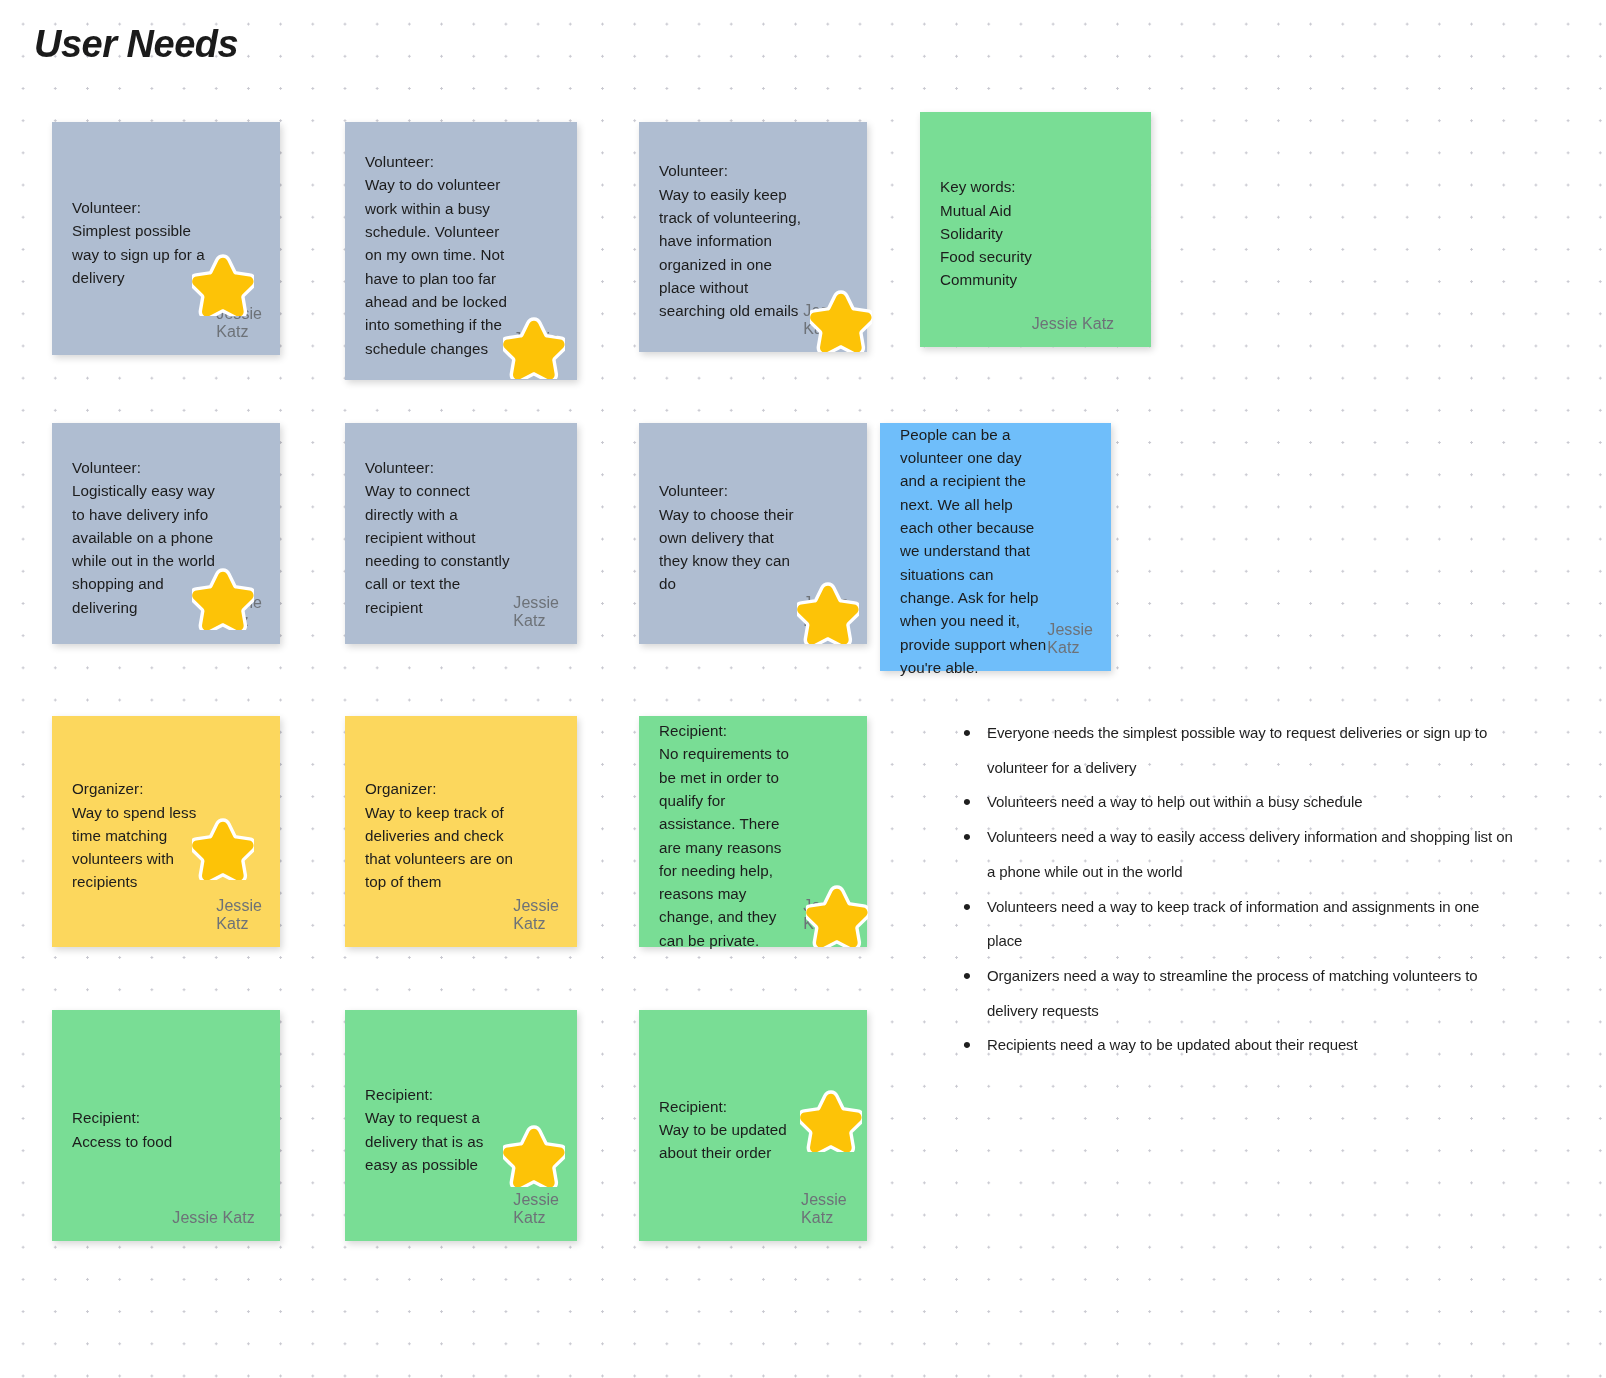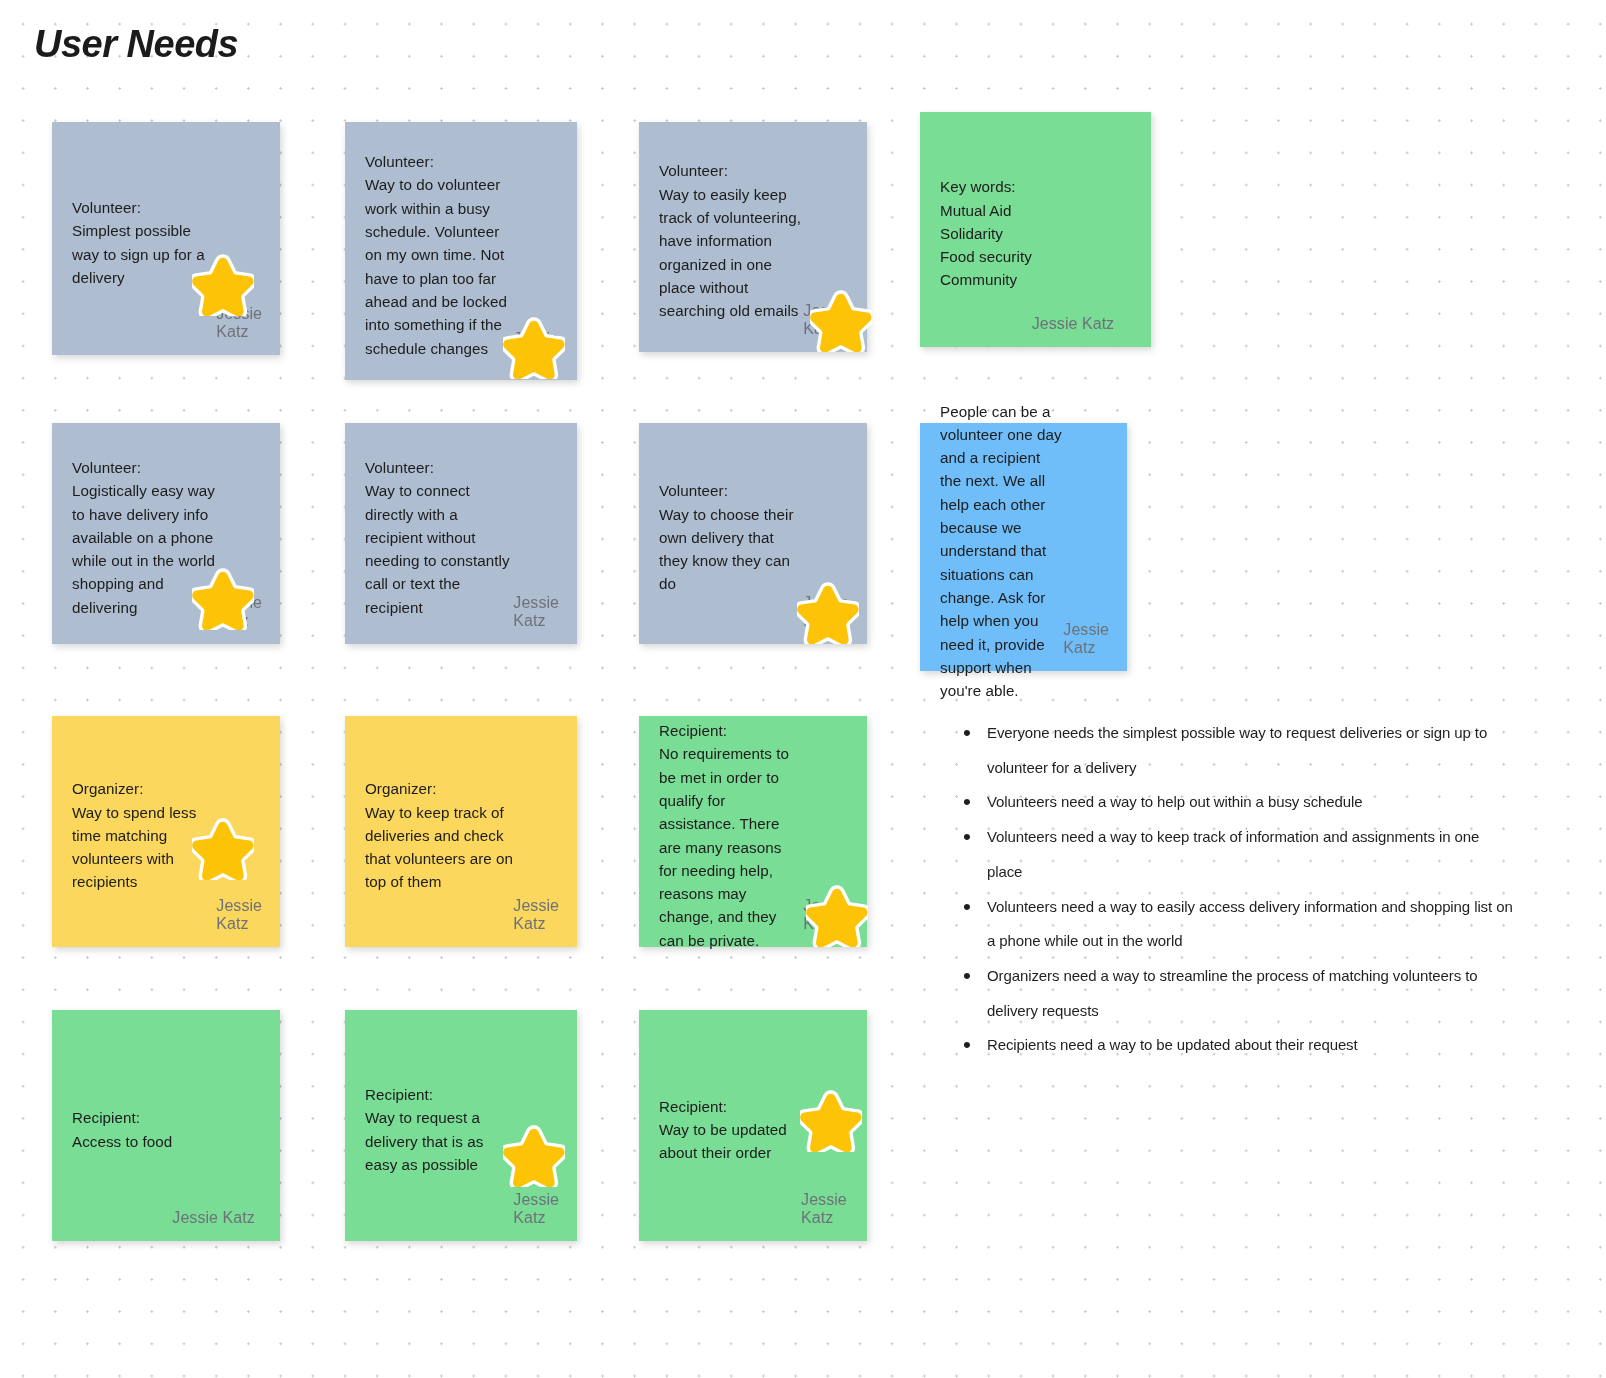--- a/index.html
+++ b/index.html
@@ -156,21 +156,21 @@
     <div class="note" style="left: 639px; top: 423px; width: 228px; height: 221px; background-color: rgb(175, 189, 209);">
       <div class="note-text">Volunteer:
 Way to choose their own delivery that they know they can do</div>
       <div class="note-author">Jessie Katz</div>
     </div>
     <div class="star" style="left: 797px; top: 582px;">
       <svg viewBox="0 0 100 100" xmlns="http://www.w3.org/2000/svg">
         <path d="M50 6 C53 6 55.6 7.8 56.9 10.5 L66.6 30.2 C67.4 31.8 68.9 32.9 70.7 33.2 L92.4 36.4 C95.4 36.8 97.9 38.9 98.8 41.8 C99.8 44.7 99 47.8 96.8 49.9 L81.1 65.2 C79.8 66.5 79.2 68.3 79.5 70.1 L83.2 91.7 C83.7 94.7 82.5 97.7 80 99.5 C77.6 101.2 74.4 101.4 71.7 100 L52.3 89.8 C50.7 89 48.8 89 47.2 89.8 L27.8 100 C25.1 101.4 21.9 101.2 19.5 99.5 C17 97.7 15.8 94.7 16.3 91.7 L20 70.1 C20.3 68.3 19.7 66.5 18.4 65.2 L2.7 49.9 C0.5 47.8 -0.3 44.7 0.7 41.8 C1.6 38.9 4.1 36.8 7.1 36.4 L28.8 33.2 C30.6 32.9 32.1 31.8 32.9 30.2 L42.6 10.5 C43.9 7.8 46.5 6 50 6 Z" fill="#fdc307" stroke="#ffffff" stroke-width="11" stroke-linejoin="round" paint-order="stroke fill"></path>
       </svg>
     </div>
-    <div class="note" style="left: 920px; top: 423px; width: 207px; height: 248px; background-color: rgb(111, 190, 250);">
+    <div class="note" style="left: 880px; top: 423px; width: 231px; height: 248px; background-color: rgb(111, 190, 250);">
       <div class="note-text">People can be a volunteer one day and a recipient the next. We all help each other because we understand that situations can change. Ask for help when you need it, provide support when you're able.</div>
       <div class="note-author">Jessie Katz</div>
     </div>
     <div class="note" style="left: 52px; top: 716px; width: 228px; height: 231px; background-color: rgb(252, 215, 93);">
       <div class="note-text">Organizer:
 Way to spend less time matching volunteers with recipients</div>
       <div class="note-author">Jessie Katz</div>
     </div>
     <div class="star" style="left: 192px; top: 818px;">
       <svg viewBox="0 0 100 100" xmlns="http://www.w3.org/2000/svg">
@@ -215,17 +215,17 @@
     <div class="star" style="left: 800px; top: 1090px;">
       <svg viewBox="0 0 100 100" xmlns="http://www.w3.org/2000/svg">
         <path d="M50 6 C53 6 55.6 7.8 56.9 10.5 L66.6 30.2 C67.4 31.8 68.9 32.9 70.7 33.2 L92.4 36.4 C95.4 36.8 97.9 38.9 98.8 41.8 C99.8 44.7 99 47.8 96.8 49.9 L81.1 65.2 C79.8 66.5 79.2 68.3 79.5 70.1 L83.2 91.7 C83.7 94.7 82.5 97.7 80 99.5 C77.6 101.2 74.4 101.4 71.7 100 L52.3 89.8 C50.7 89 48.8 89 47.2 89.8 L27.8 100 C25.1 101.4 21.9 101.2 19.5 99.5 C17 97.7 15.8 94.7 16.3 91.7 L20 70.1 C20.3 68.3 19.7 66.5 18.4 65.2 L2.7 49.9 C0.5 47.8 -0.3 44.7 0.7 41.8 C1.6 38.9 4.1 36.8 7.1 36.4 L28.8 33.2 C30.6 32.9 32.1 31.8 32.9 30.2 L42.6 10.5 C43.9 7.8 46.5 6 50 6 Z" fill="#fdc307" stroke="#ffffff" stroke-width="11" stroke-linejoin="round" paint-order="stroke fill"></path>
       </svg>
     </div>
   </div>
 
 <ul id="summary-list">
     <li>Everyone needs the simplest possible way to request deliveries or sign up to volunteer for a delivery</li>
     <li>Volunteers need a way to help out within a busy schedule</li>
+    <li>Volunteers need a way to easily access delivery information and shopping list on a phone while out in the world</li>
     <li>Volunteers need a way to keep track of information and assignments in one place</li>
-    <li>Volunteers need a way to easily access delivery information and shopping list on a phone while out in the world</li>
     <li>Organizers need a way to streamline the process of matching volunteers to delivery requests</li>
     <li>Recipients need a way to be updated about their request</li>
   </ul>
 
 </body></html>

